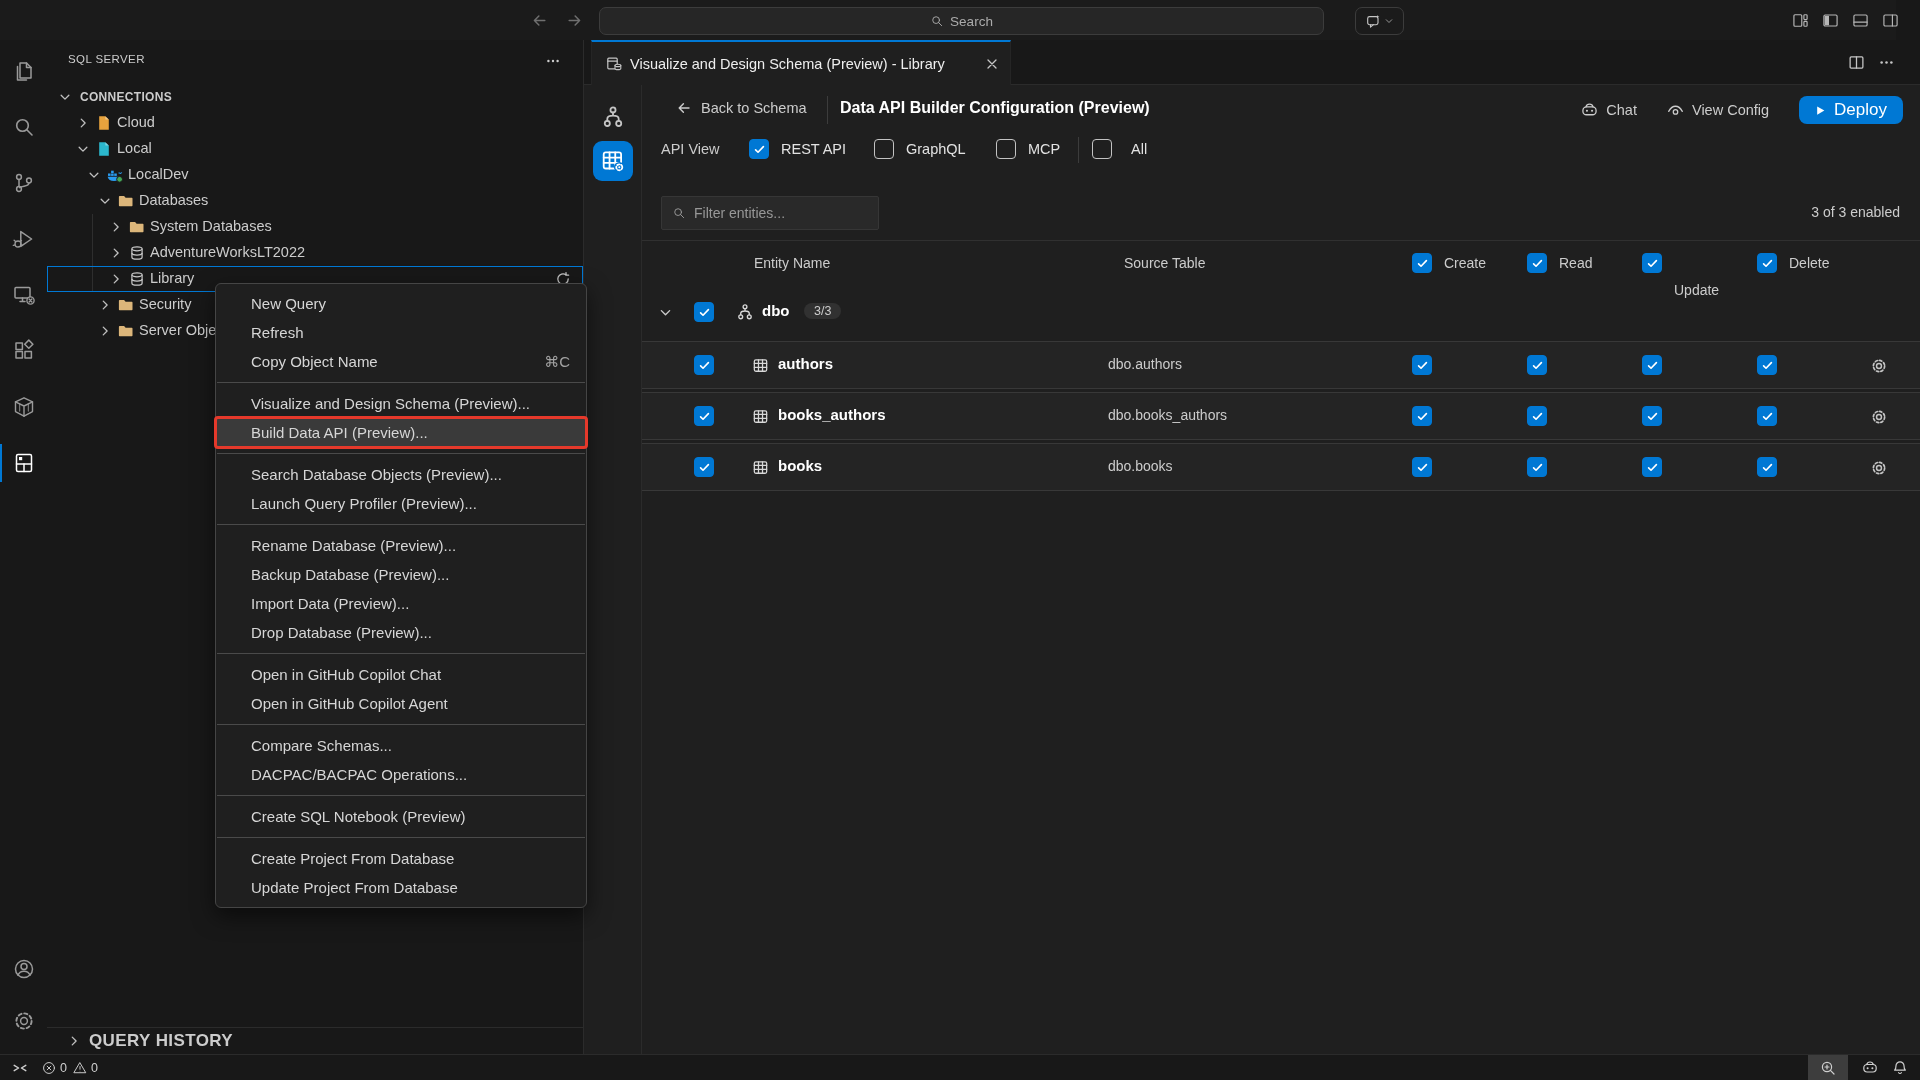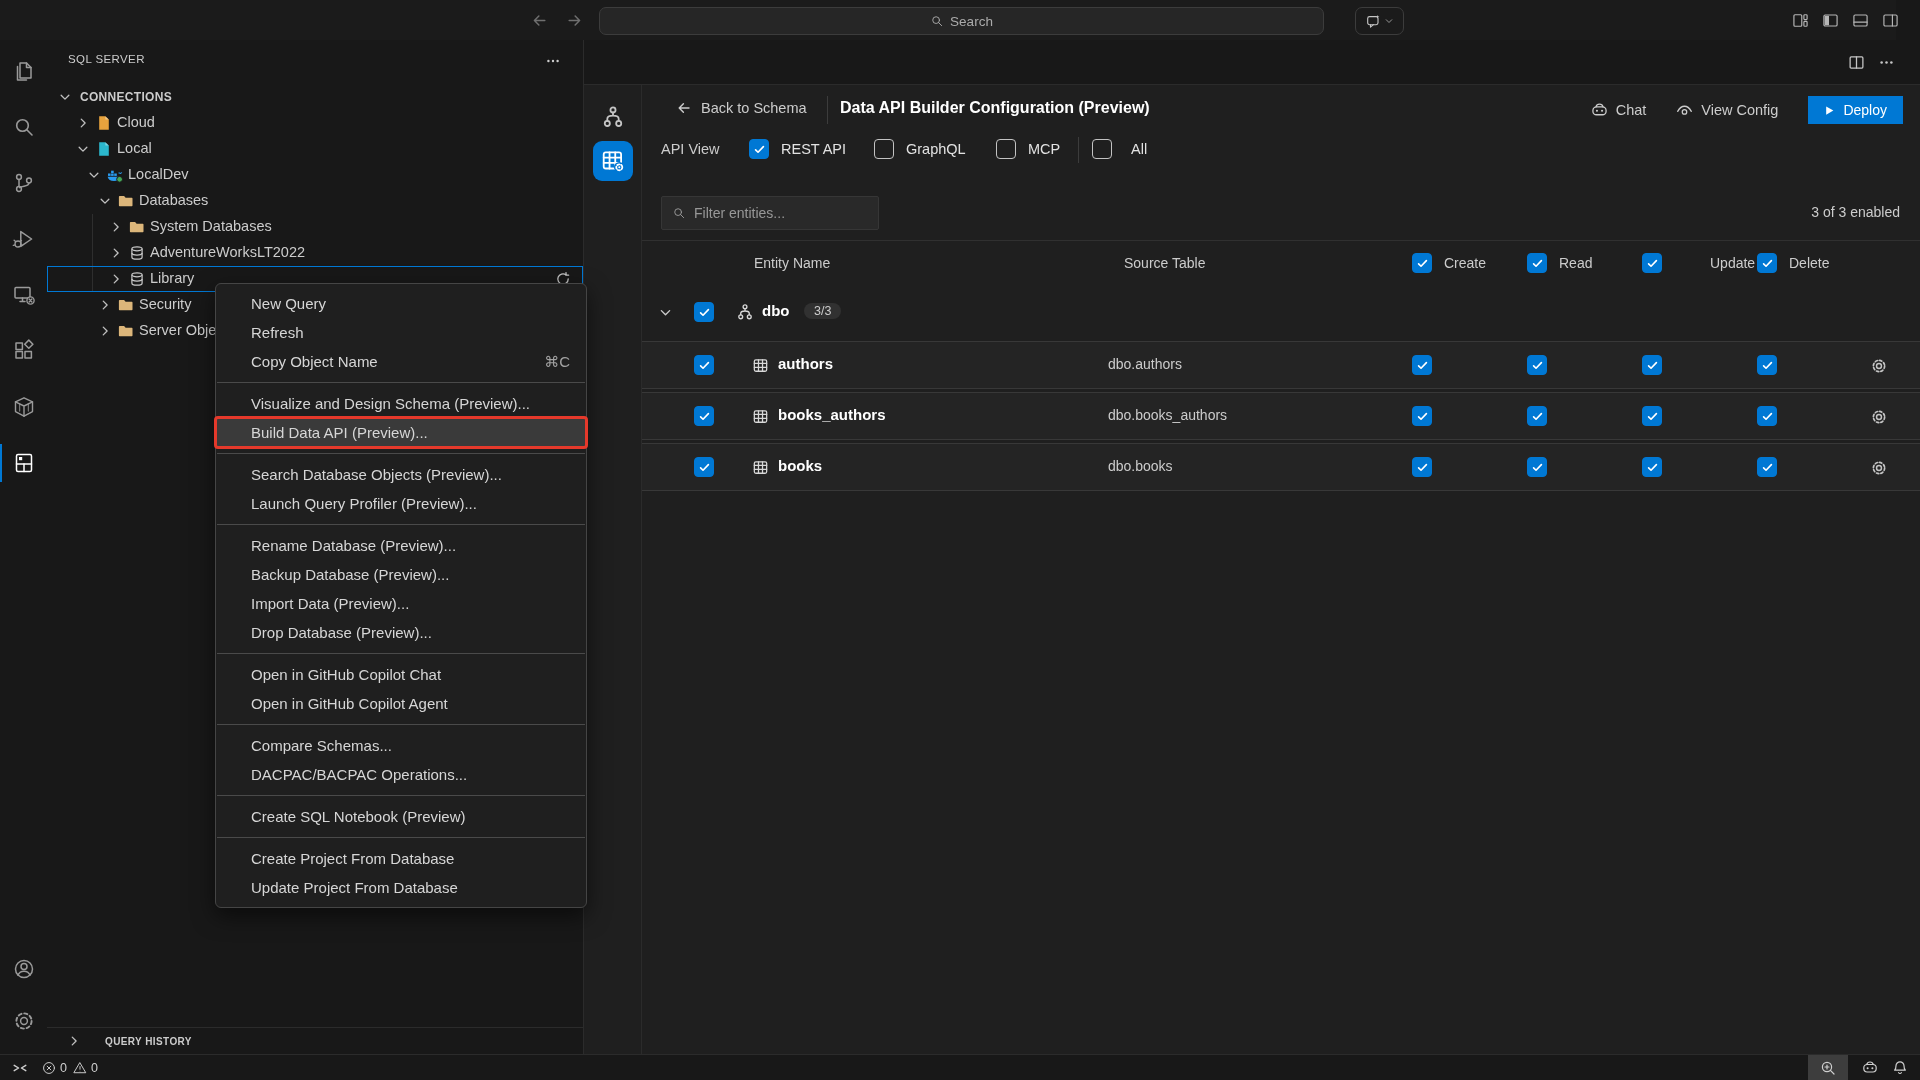--- a/index.html
+++ b/index.html
@@ -38,21 +38,21 @@
   .trow{position:absolute;left:0;width:100%;height:26px;cursor:pointer;}
   .trow .tchev{position:absolute;top:6px;width:14px;height:14px;color:#c0c0c0;}
   .trow .ticon{position:absolute;top:5px;width:16px;height:16px;}
   .trow .tlabel{position:absolute;top:4px;font-size:14.5px;color:#cccccc;white-space:nowrap;}
   .trow.boldrow .tlabel{font-weight:700;font-size:12px;top:6px;letter-spacing:.3px;}
   .trow.selected{outline:1px solid var(--accent);outline-offset:-1px;}
   .trow .trefresh{position:absolute;right:12px;top:5px;width:16px;height:16px;color:#c5c5c5;}
   #indent-guide{position:absolute;left:45px;top:174px;width:1px;height:78px;background:#2e2e2e;}
   #query-history{position:absolute;left:0;top:987px;width:100%;height:27px;border-top:1px solid #2b2b2b;display:flex;align-items:center;padding-left:20px;box-sizing:border-box;gap:8px;cursor:pointer;}
   #query-history .ic{width:14px;height:14px;color:#c0c0c0;}
-  #query-history span.qh-label{font-size:10px;font-weight:700;letter-spacing:.4px;color:#cccccc;margin-left:16px;}
+  #query-history span.qh-label{font-size:17px;font-weight:700;letter-spacing:.4px;color:#cccccc;}
 
   
   #contextmenu{position:absolute;left:215px;top:283px;width:370px;background:#1f1f1f;border:1px solid #454545;border-radius:6px;box-shadow:0 8px 22px rgba(0,0,0,.55);padding:5px 0;z-index:50;}
   .menu-item{position:relative;height:29px;display:flex;align-items:center;padding:0 16px 0 35px;font-size:15px;color:#d6d6d6;cursor:pointer;white-space:nowrap;}
   .menu-item .kb{margin-left:auto;color:#a3a3a3;}
   .menu-sep{height:1px;background:#4a4a4a;margin:6px 1px;}
   .menu-item.highlighted{background:#3a3a3a;outline:3px solid var(--annotation);outline-offset:-1px;border-radius:2px;}
 
   
   #editor{position:absolute;left:583px;top:40px;width:1337px;height:1014px;background:#1f1f1f;border-left:1px solid #2b2b2b;box-sizing:border-box;}
@@ -72,21 +72,21 @@
 
   
   #ct-toolbar{position:absolute;left:0;top:0;width:100%;height:50px;}
   #back-btn{position:absolute;left:34px;top:15px;display:flex;align-items:center;gap:9px;color:#cccccc;font-size:14.5px;cursor:pointer;}
   #back-btn .ic{width:16px;height:16px;}
   #ct-divider{position:absolute;left:185px;top:11px;width:1px;height:28px;background:#3c3c3c;}
   #ct-title{position:absolute;left:198px;top:14px;font-size:16px;font-weight:700;color:#ffffff;}
   #tb-right{position:absolute;right:17px;top:11px;display:flex;align-items:center;gap:30px;}
   .tb-link{display:flex;align-items:center;gap:8px;color:#cccccc;font-size:14.5px;cursor:pointer;}
   .tb-link .ic{width:17px;height:17px;}
-  #deploy-btn{display:flex;align-items:center;gap:8px;background:var(--accent);color:#ffffff;height:28px;padding:0 16px;border-radius:0;font-size:14px;cursor:pointer;}
+  #deploy-btn{display:flex;align-items:center;gap:8px;background:var(--accent);color:#ffffff;height:28px;padding:0 16px;border-radius:8px;font-size:17px;cursor:pointer;}
   #deploy-btn .ic{width:11px;height:11px;}
 
   
   #api-row{position:absolute;left:0;top:46px;width:100%;height:40px;}
   #api-row .lab{position:absolute;top:10px;font-size:14.5px;color:#cccccc;}
   #api-row .opt-label{position:absolute;top:10px;font-size:14.5px;color:#e2e2e2;}
   #api-row .cb{position:absolute;top:8px;}
   #api-divider{position:absolute;left:436px;top:6px;width:1px;height:26px;background:#3c3c3c;}
 
   
@@ -446,20 +446,36 @@
           <svg viewBox="0 0 16 16" fill="none" stroke="currentColor" stroke-width="1.3" stroke-linecap="round" stroke-linejoin="round">
             <path d="M6 3.6L10.4 8 6 12.4" stroke-width="1.5"></path>
           </svg>
         </span>
       <span class="qh-label">QUERY HISTORY</span>
     </div>
   </div>
 
   <div id="editor">
     <div id="tabbar">
+      <div id="tab">
+        <span class="ic">
+            <svg viewBox="0 0 16 16" fill="none" stroke="currentColor" stroke-width="1.3" stroke-linecap="round" stroke-linejoin="round">
+              <rect x="1.8" y="2.2" width="9.4" height="10.6" rx="1" stroke-width="1.2"></rect>
+              <path d="M1.8 5.2h9.4" stroke-width="1.2"></path>
+              <path d="M9 9.4v3c0 .7 1.3 1.2 2.9 1.2s2.9-.5 2.9-1.2v-3" fill="#1f1f1f" stroke-width="1.1"></path>
+              <ellipse cx="11.9" cy="9.4" rx="2.9" ry="1.2" fill="#1f1f1f" stroke-width="1.1"></ellipse>
+            </svg>
+          </span>
+        <span class="tab-label">Visualize and Design Schema (Preview) - Library</span>
+        <span class="ic tab-close">
+            <svg viewBox="0 0 16 16" fill="none" stroke="currentColor" stroke-width="1.3" stroke-linecap="round" stroke-linejoin="round">
+              <path d="M4 4l8 8M12 4l-8 8"></path>
+            </svg>
+          </span>
+      </div>
       <span class="editor-action abs" style="right:55px"><svg viewBox="0 0 16 16" fill="none" stroke="currentColor" stroke-width="1.3" stroke-linecap="round" stroke-linejoin="round">
             <rect x="2" y="2.8" width="12" height="10.4" rx="1" stroke-width="1.2"></rect>
             <path d="M8 2.8v10.4" stroke-width="1.2"></path>
           </svg></span>
       <span class="editor-action abs" style="right:25px"><svg viewBox="0 0 16 16" fill="currentColor">
             <circle cx="3.4" cy="8" r="1.2"></circle>
             <circle cx="8" cy="8" r="1.2"></circle>
             <circle cx="12.6" cy="8" r="1.2"></circle>
           </svg></span>
     </div>
@@ -576,21 +592,21 @@
                 <svg viewBox="0 0 16 16" fill="none" stroke="#fff" stroke-width="2" stroke-linecap="round" stroke-linejoin="round">
                   <path d="M3.2 8.4l3 3 6.6-7"></path>
                 </svg>
               </span>
               <span class="hlabel" style="left: 917px;">Read</span>
               <span class="cb on" style="position: absolute; left: 1000px;">
                 <svg viewBox="0 0 16 16" fill="none" stroke="#fff" stroke-width="2" stroke-linecap="round" stroke-linejoin="round">
                   <path d="M3.2 8.4l3 3 6.6-7"></path>
                 </svg>
               </span>
-              <span class="hlabel" style="left: 1068px;">Update</span>
+              <span class="hlabel" style="left: 1032px; margin-top: 27px;">Update</span>
               <span class="cb on" style="position: absolute; left: 1115px;">
                 <svg viewBox="0 0 16 16" fill="none" stroke="#fff" stroke-width="2" stroke-linecap="round" stroke-linejoin="round">
                   <path d="M3.2 8.4l3 3 6.6-7"></path>
                 </svg>
               </span>
               <span class="hlabel" style="left: 1147px;">Delete</span>
             </div>
           <div id="grouprow">
             <span class="ic tchev">
                 <svg viewBox="0 0 16 16" fill="none" stroke="currentColor" stroke-width="1.3" stroke-linecap="round" stroke-linejoin="round">

